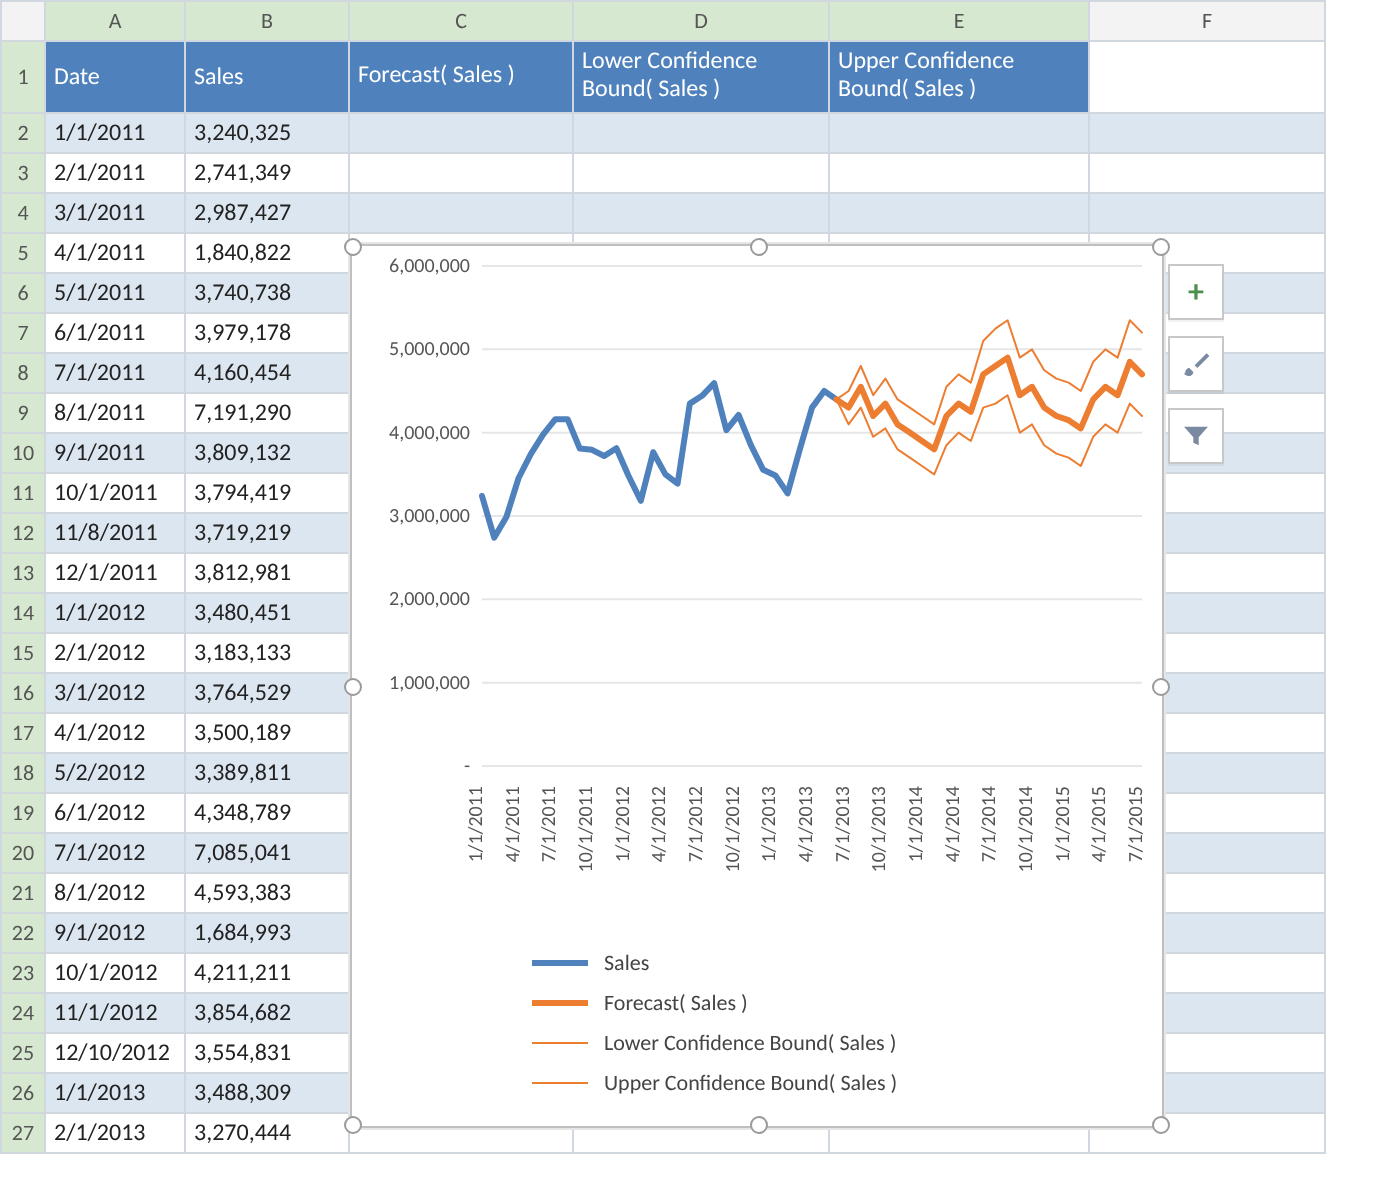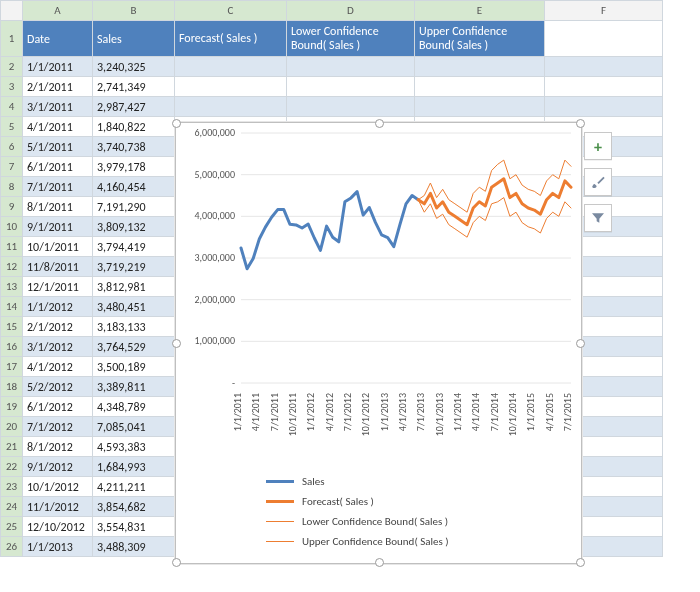--- a/index.html
+++ b/index.html
@@ -286,20 +286,29 @@
           <td class="cell num">3,554,831</td>
           <td class="cell"></td>
           <td class="cell"></td>
           <td class="cell"></td>
           <td class="cell"></td>
         </tr>
         <tr class="band">
           <td class="rowhdr sel">26</td>
           <td class="cell">1/1/2013</td>
           <td class="cell num">3,488,309</td>
+          <td class="cell"></td>
+          <td class="cell"></td>
+          <td class="cell"></td>
+          <td class="cell"></td>
+        </tr>
+        <tr class="nband">
+          <td class="rowhdr sel">27</td>
+          <td class="cell">2/1/2013</td>
+          <td class="cell num">3,270,444</td>
           <td class="cell"></td>
           <td class="cell"></td>
           <td class="cell"></td>
           <td class="cell"></td>
         </tr>
       </tbody>
 </table>
 
 <div class="chart">
   <div class="handles">

